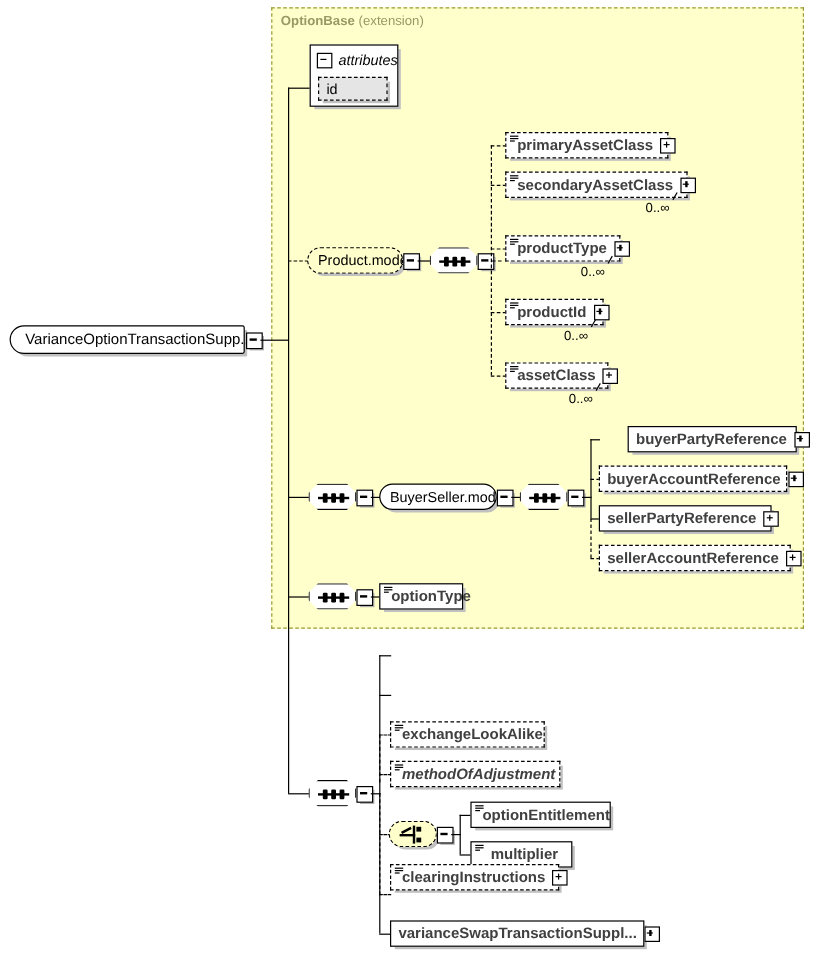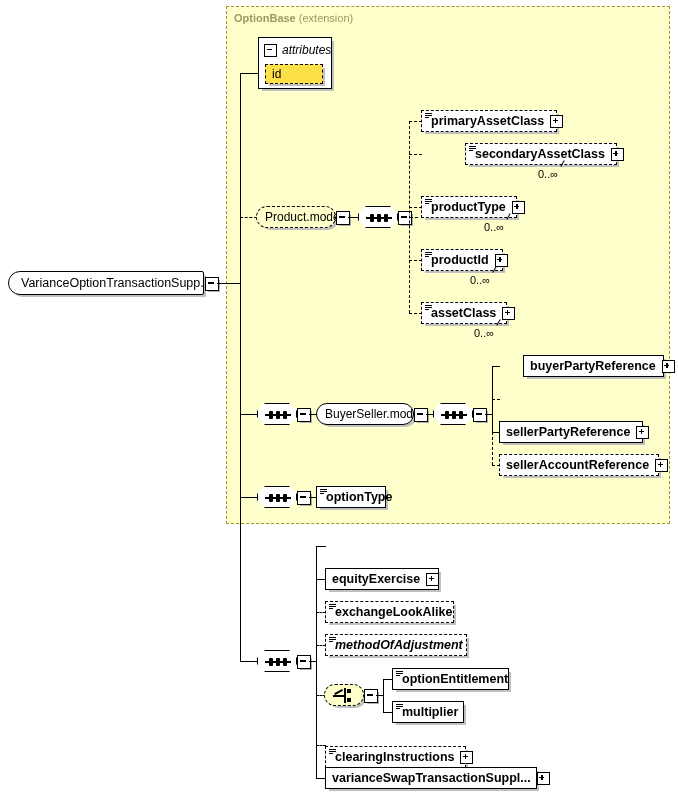--- a/index.html
+++ b/index.html
@@ -62,21 +62,21 @@
   .node {
     position: absolute;
     box-sizing: border-box;
     background: #ffffff;
     border: 1.5px solid #000000;
     height: 22px;
     display: flex;
     align-items: center;
     padding: 0 4px 0 9px;
     font-size: 12.5px;
-    color: #000000;
+    color: #404040;
     white-space: nowrap;
     box-shadow: 3px 3px 0 -1px #c0c0c0;
   }
   .node.optional {
     border: 1.5px dashed #000000;
   }
   .node.bold { font-weight: bold; }
   .node .lbl { line-height: 1; }
 
   
@@ -208,21 +208,21 @@
     align-items: center;
     padding-left: 4px;
     font-size: 12px;
     font-style: italic;
   }
   .attrs-hd .pm { margin-left: 0; margin-right: 5px; }
   .attr-item {
     position: absolute;
     box-sizing: border-box;
     border: 1.5px dashed #000;
-    background: #fde047;
+    background: #e5e5e5;
     height: 20px;
     display: flex;
     align-items: center;
     padding: 0 6px;
     font-size: 12px;
     box-shadow: 3px 3px 0 -1px #c0c0c0;
   }
 
   
   .root {
@@ -312,21 +312,21 @@
     <span class="glyph-lines">
         <i></i>
         <i></i>
         <i></i>
       </span>
     <span class="lbl">primaryAssetClass</span>
     <span class="pm"></span>
   </div>
 
   <div class="dln" style="left:409px; top:154px; width:13px;"></div>
-  <div class="node optional bold" style="left:421px; top:143px; width:152px;margin-left:44px;">
+  <div class="node optional bold" style="left:421px; top:143px; width:152px;">
     <span class="glyph-lines">
         <i></i>
         <i></i>
         <i></i>
       </span>
     <span class="lbl">secondaryAssetClass</span>
     <span class="pm"></span>
   </div>
   <div class="rep" style="left:562px; top:160px;"></div>
   <div class="card" style="left:538px; top:168px;">0..∞</div>
@@ -402,20 +402,24 @@
   <div class="ln v" style="left:492px; top:366px; height:66px;"></div>
   <div class="dln v" style="left:492px; top:432px; height:33px;"></div>
 
   <div class="ln h" style="left:492px; top:366px; width:8px;"></div>
   <div class="node bold" style="left:499px; top:355px; width:141px; padding-left:6px;margin-left:24px;">
     <span class="lbl">buyerPartyReference</span>
     <span class="pm"></span>
   </div>
 
   <div class="dln" style="left:492px; top:399px; width:8px;"></div>
+  <div class="node optional bold" style="left:499px; top:388px; width:157px; padding-left:6px;">
+    <span class="lbl">buyerAccountReference</span>
+    <span class="pm"></span>
+  </div>
 
   <div class="ln h" style="left:492px; top:432px; width:8px;"></div>
   <div class="node bold" style="left:499px; top:421px; width:144px; padding-left:6px;">
     <span class="lbl">sellerPartyReference</span>
     <span class="pm"></span>
   </div>
 
   <div class="dln" style="left:492px; top:465px; width:8px;"></div>
   <div class="node optional bold" style="left:499px; top:454px; width:160px; padding-left:6px;text-align:right;">
     <span class="lbl">sellerAccountReference</span>
@@ -455,24 +459,20 @@
   <div class="ln h" style="left:309px; top:661px; width:8px;"></div>
 
   <div class="ln v" style="left:316px; top:546px; height:116px;"></div>
   <div class="dln v" style="left:316px; top:612px; height:40px;"></div>
   <div class="dln v" style="left:316px; top:661px; height:85px;"></div>
   <div class="ln v" style="left:316px; top:661px; height:117px;"></div>
 
   <div class="ln h" style="left:316px; top:546px; width:10px;"></div>
 
   <div class="ln h" style="left:316px; top:579px; width:10px;"></div>
-  <div class="node bold" style="left:325px; top:568px; width:114px; padding-left:6px;">
-    <span class="lbl">equityExercise</span>
-    <span class="pm"></span>
-  </div>
 
   <div class="dln" style="left:316px; top:612px; width:10px;"></div>
   <div class="node optional bold" style="left:325px; top:601px; width:129px;">
     <span class="glyph-lines">
         <i></i>
         <i></i>
         <i></i>
       </span>
     <span class="lbl">exchangeLookAlike</span>
   </div>
@@ -505,31 +505,31 @@
   <div class="node bold" style="left:392px; top:668px; width:117px;">
     <span class="glyph-lines">
         <i></i>
         <i></i>
         <i></i>
       </span>
     <span class="lbl">optionEntitlement</span>
   </div>
 
   <div class="ln h" style="left:383px; top:712px; width:10px;"></div>
-  <div class="node bold" style="left:392px; top:701px; width:72px;">
+  <div class="node bold" style="left:392px; top:701px; width:85px;justify-content:center;">
     <span class="glyph-lines">
         <i></i>
         <i></i>
         <i></i>
       </span>
     <span class="lbl">multiplier</span>
   </div>
 
   <div class="dln" style="left:316px; top:745px; width:10px;"></div>
-  <div class="node optional bold" style="left:325px; top:746px; width:141px;">
+  <div class="node optional bold" style="left:325px; top:720px; width:141px;">
     <span class="glyph-lines">
         <i></i>
         <i></i>
         <i></i>
       </span>
     <span class="lbl">clearingInstructions</span>
     <span class="pm"></span>
   </div>
 
   <div class="ln h" style="left:316px; top:778px; width:10px;"></div>

